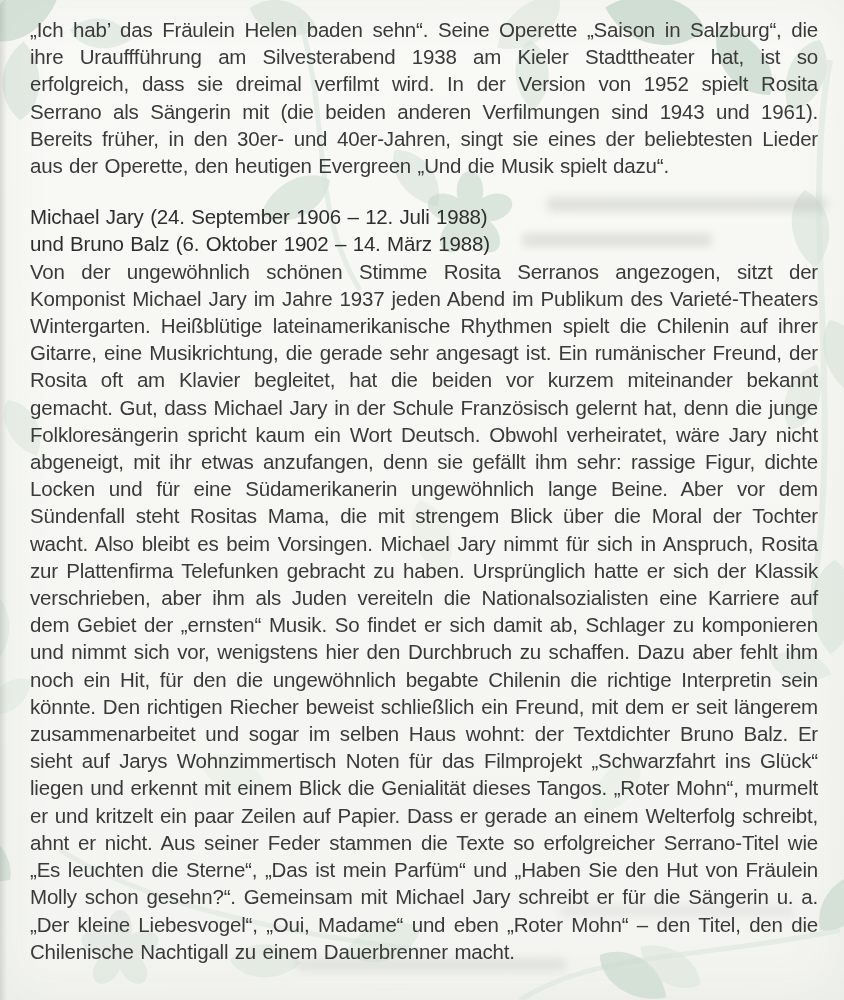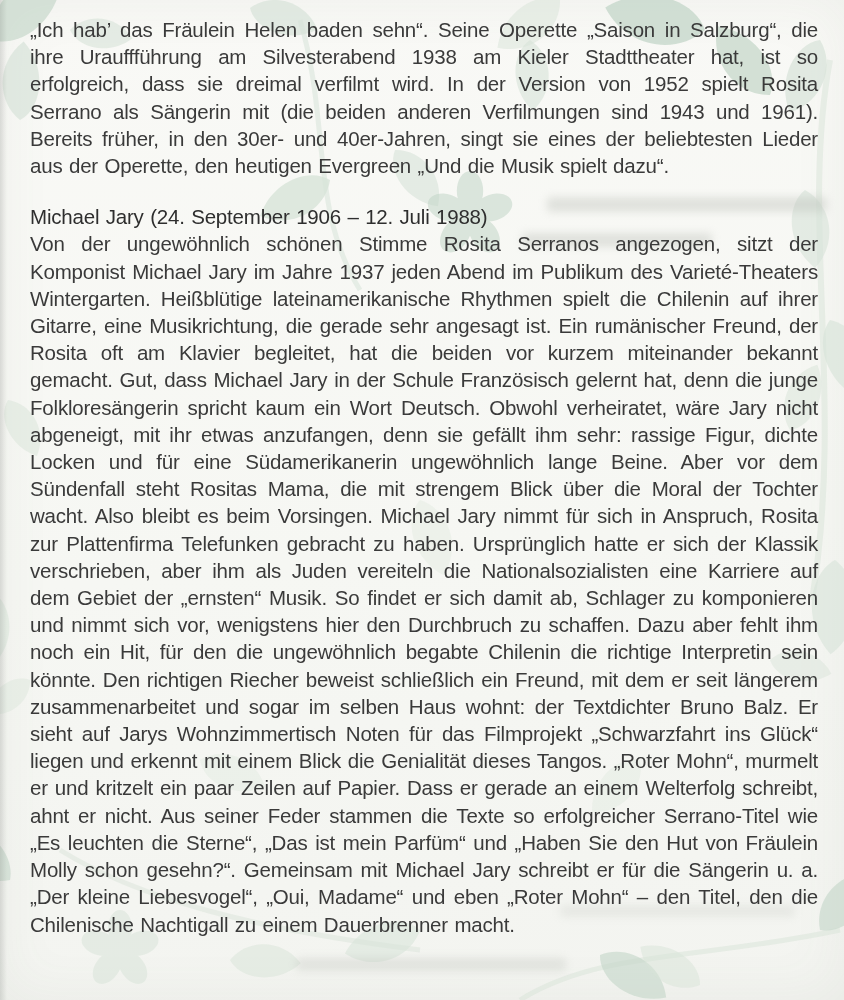--- a/index.html
+++ b/index.html
@@ -147,18 +147,19 @@
   <div class="ghost g2"></div>
   <div class="ghost g3"></div>
   <div class="ghost g4"></div>
   <div class="scan-edge"></div>
 
   <div class="content">
     <p class="para">„Ich hab’ das Fräulein Helen baden sehn“. Seine Operette „Saison in Salzburg“, die ihre Urauffführung am Silvesterabend 1938 am Kieler Stadttheater hat, ist so erfolgreich, dass sie dreimal verfilmt wird. In der Version von 1952 spielt Rosita Serrano als Sängerin mit (die beiden anderen Verfilmungen sind 1943 und 1961). Bereits früher, in den 30er- und 40er-Jahren, singt sie eines der beliebtesten Lieder aus der Operette, den heutigen Evergreen „Und die Musik spielt dazu“.</p>
 
     <h2 class="heading">
       <span class="hl">Michael Jary (24. September 1906 – 12. Juli 1988)</span>
+      <span class="hl">und Bruno Balz (6. Oktober 1902 – 14. März 1988)</span>
     </h2>
 
     <p class="para">Von der ungewöhnlich schönen Stimme Rosita Serranos angezogen, sitzt der Komponist Michael Jary im Jahre 1937 jeden Abend im Publikum des Varieté-Theaters Wintergarten. Heißblütige lateinamerikanische Rhythmen spielt die Chilenin auf ihrer Gitarre, eine Musikrichtung, die gerade sehr angesagt ist. Ein rumänischer Freund, der Rosita oft am Klavier begleitet, hat die beiden vor kurzem miteinander bekannt gemacht. Gut, dass Michael Jary in der Schule Französisch gelernt hat, denn die junge Folkloresängerin spricht kaum ein Wort Deutsch. Obwohl verheiratet, wäre Jary nicht abgeneigt, mit ihr etwas anzufangen, denn sie gefällt ihm sehr: rassige Figur, dichte Locken und für eine Südamerikanerin ungewöhnlich lange Beine. Aber vor dem Sündenfall steht Rositas Mama, die mit strengem Blick über die Moral der Tochter wacht. Also bleibt es beim Vorsingen. Michael Jary nimmt für sich in Anspruch, Rosita zur Plattenfirma Telefunken gebracht zu haben. Ursprünglich hatte er sich der Klassik verschrieben, aber ihm als Juden vereiteln die Nationalsozialisten eine Karriere auf dem Gebiet der „ernsten“ Musik. So findet er sich damit ab, Schlager zu komponieren und nimmt sich vor, wenigstens hier den Durchbruch zu schaffen. Dazu aber fehlt ihm noch ein Hit, für den die ungewöhnlich begabte Chilenin die richtige Interpretin sein könnte. Den richtigen Riecher beweist schließlich ein Freund, mit dem er seit längerem zusammenarbeitet und sogar im selben Haus wohnt: der Textdichter Bruno Balz. Er sieht auf Jarys Wohnzimmertisch Noten für das Filmprojekt „Schwarzfahrt ins Glück“ liegen und erkennt mit einem Blick die Genialität dieses Tangos. „Roter Mohn“, murmelt er und kritzelt ein paar Zeilen auf Papier. Dass er gerade an einem Welterfolg schreibt, ahnt er nicht. Aus seiner Feder stammen die Texte so erfolgreicher Serrano-Titel wie „Es leuchten die Sterne“, „Das ist mein Parfüm“ und „Haben Sie den Hut von Fräulein Molly schon gesehn?“. Gemeinsam mit Michael Jary schreibt er für die Sängerin u. a. „Der kleine Liebesvogel“, „Oui, Madame“ und eben „Roter Mohn“ – den Titel, den die Chilenische Nachtigall zu einem Dauerbrenner macht.</p>
   </div>
 
 </div>
 
 </body></html>

